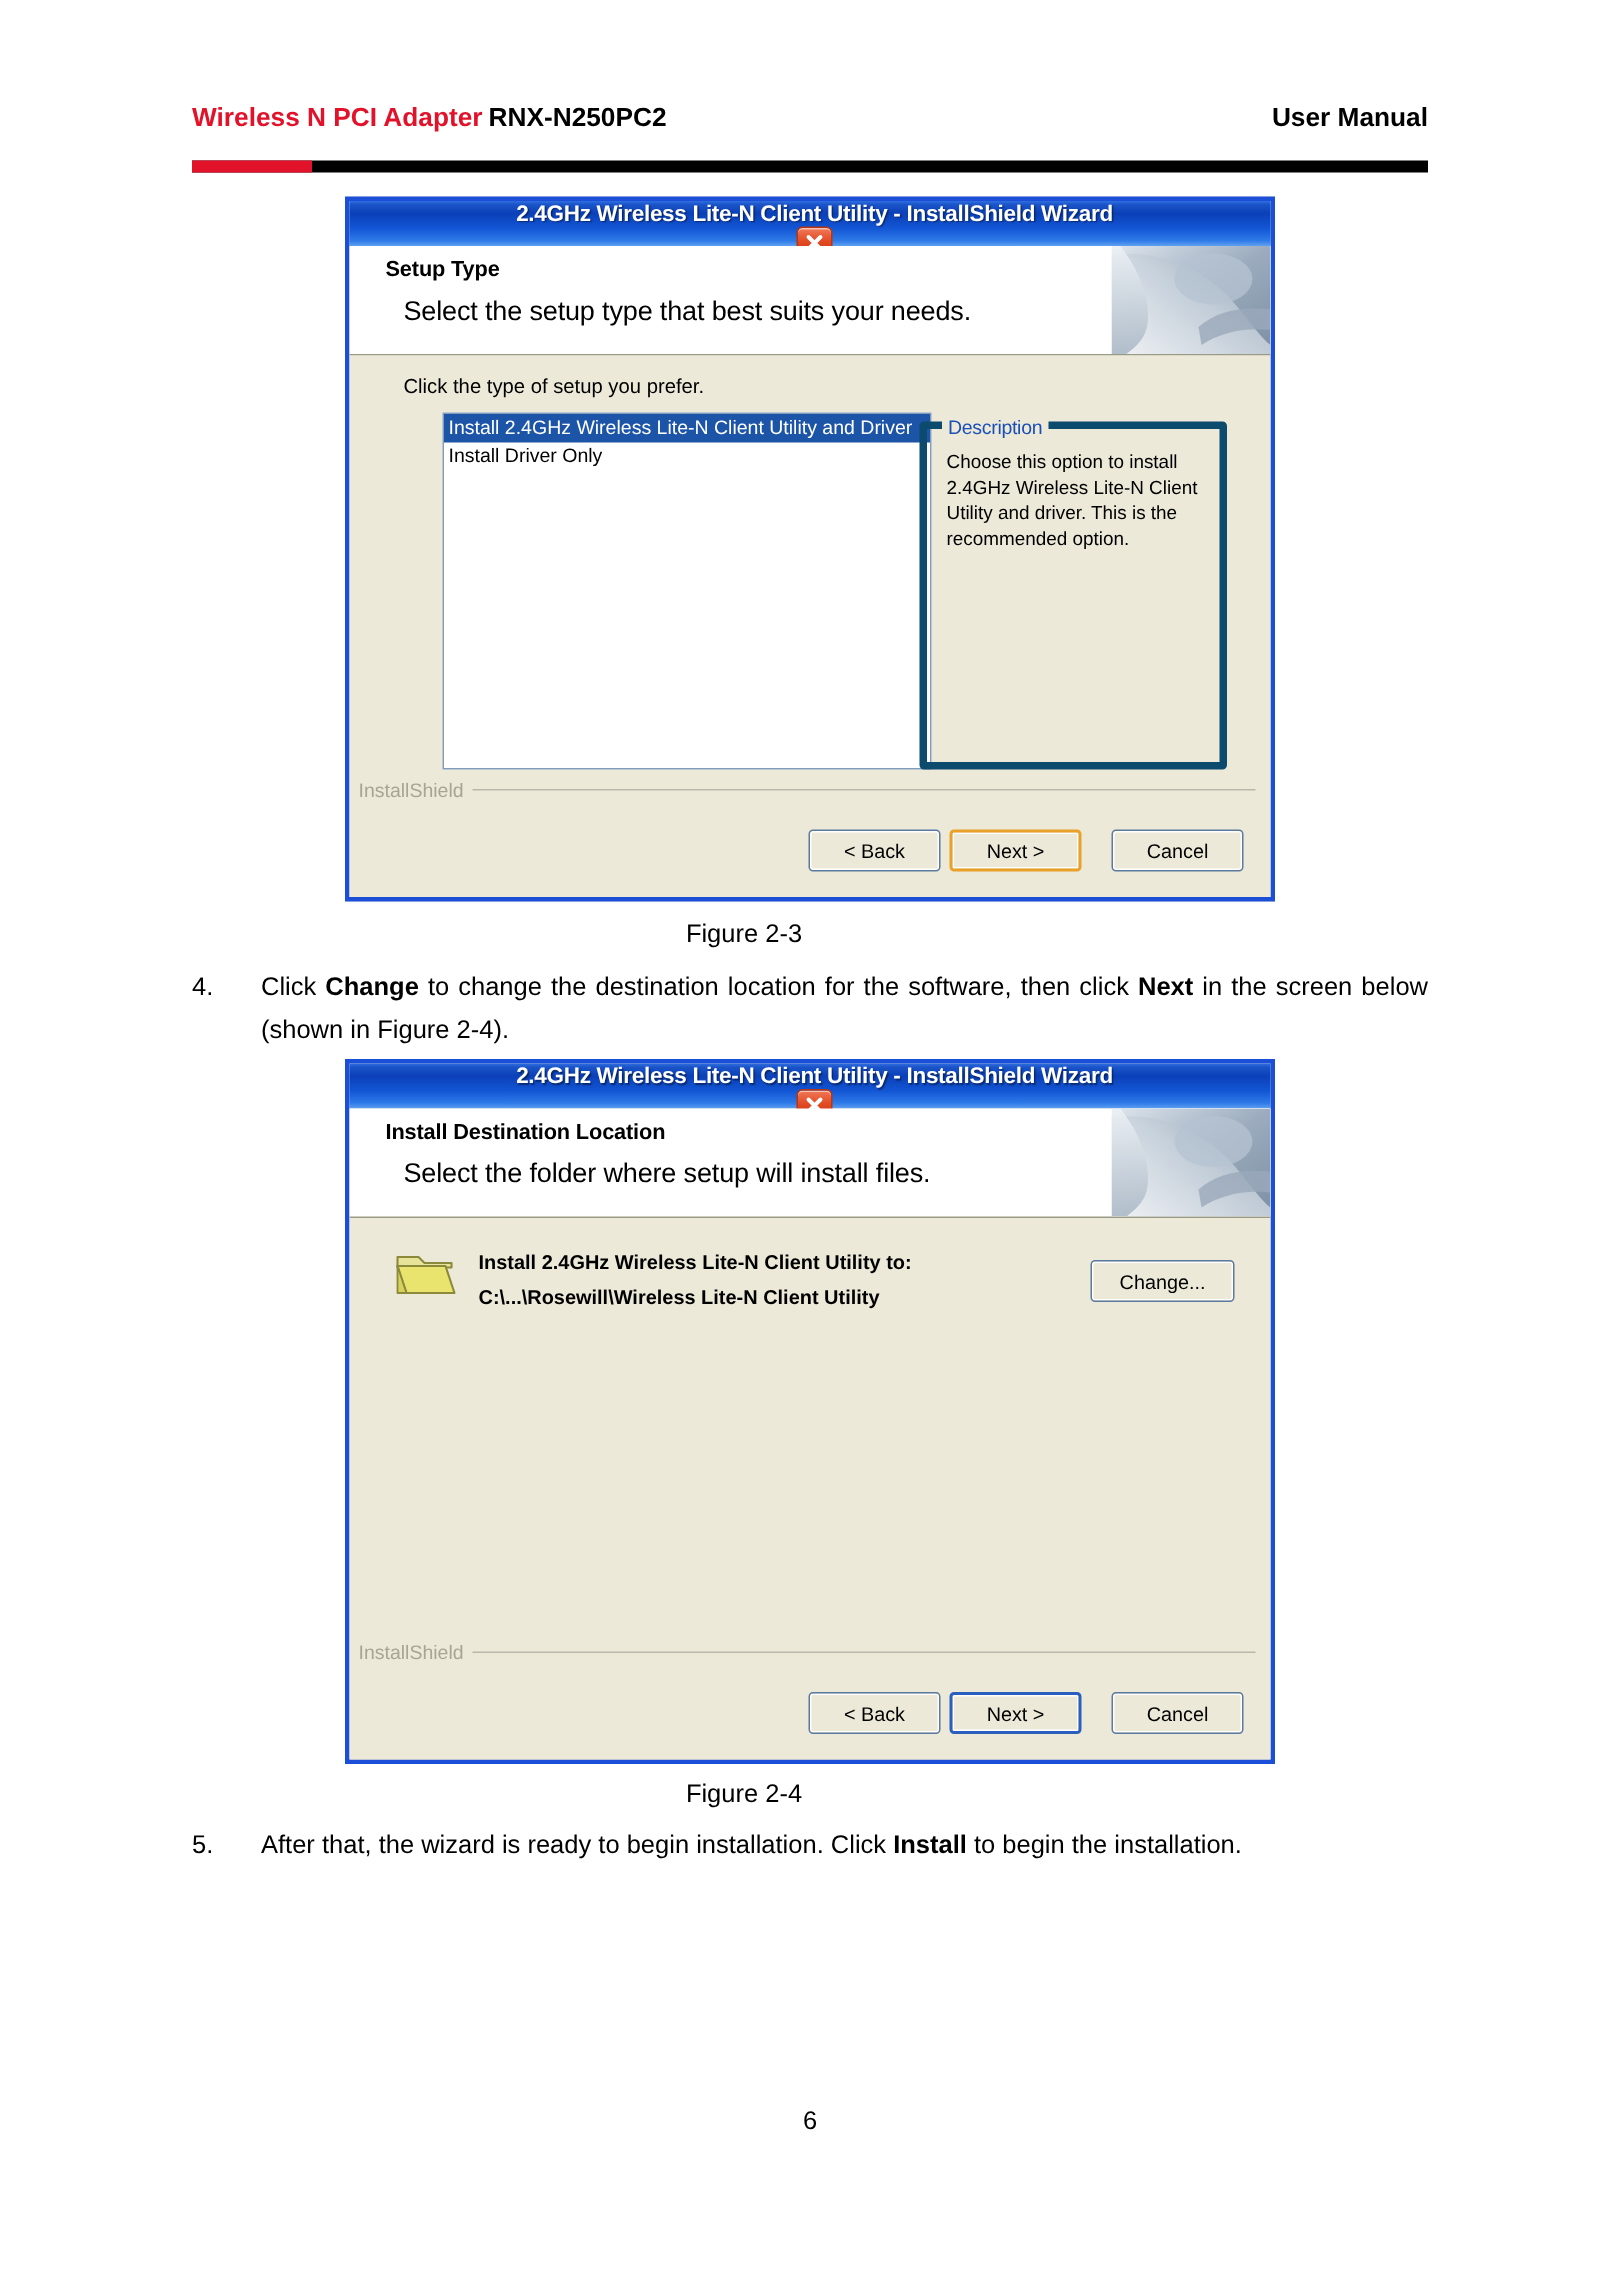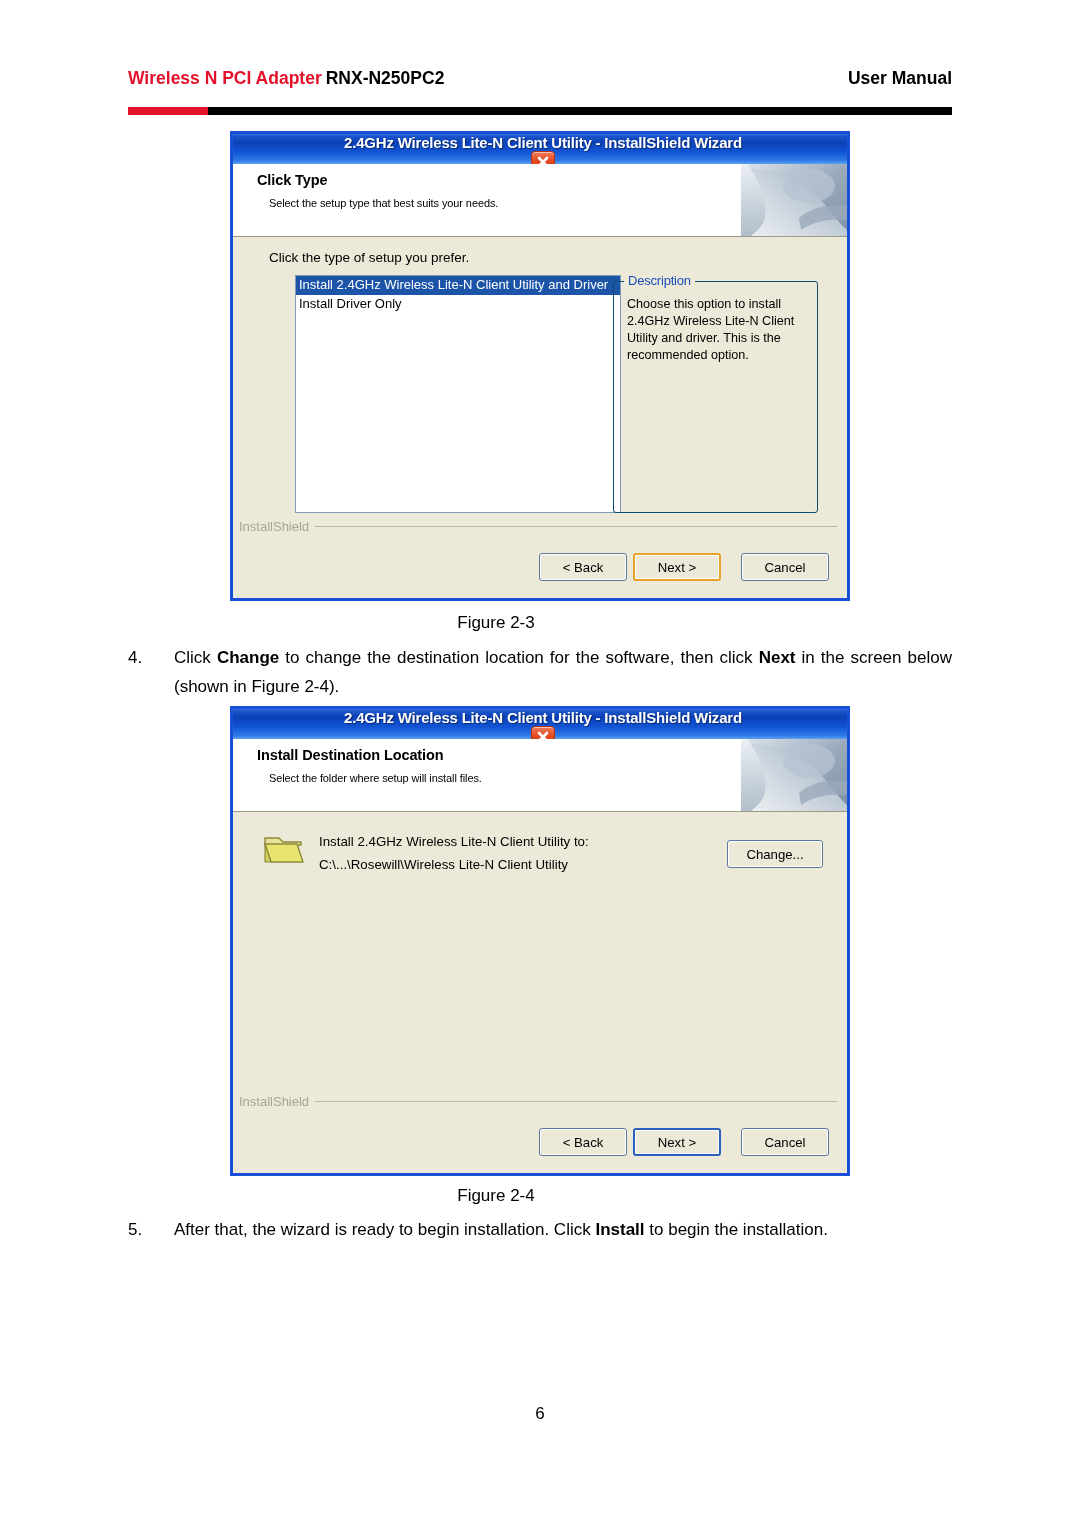--- a/index.html
+++ b/index.html
@@ -116,21 +116,21 @@
     top: 8px;
     font-size: 14.5px;
     font-weight: bold;
     color: #000;
     letter-spacing: -0.1px;
   }
   .banner-sub {
     position: absolute;
     left: 36px;
     top: 33px;
-    font-size: 11px;
+    font-size: 18px;
     color: #000;
     letter-spacing: -0.1px;
   }
   .banner-art {
     position: absolute;
     right: 0;
     top: 0;
     width: 106px;
     height: 72px;
     overflow: hidden;
@@ -173,21 +173,21 @@
     background: #1c54a8;
     color: #ffffff;
   }
 
   .groupbox {
     position: absolute;
     left: 380px;
     top: 44px;
     width: 205px;
     height: 232px;
-    border: 1px solid #0c4a6e;
+    border: 5px solid #0c4a6e;
     border-radius: 3px;
     box-sizing: border-box;
   }
   .group-legend {
     position: absolute;
     left: 10px;
     top: -9px;
     background: #ece9d8;
     padding: 0 4px;
     font-size: 13px;
@@ -207,21 +207,21 @@
   
   .dest-row {
     position: absolute;
     left: 30px;
     top: 18px;
     right: 24px;
     display: flex;
     align-items: flex-start;
   }
   .folder-icon { width: 44px; flex: none; padding-top: 2px; }
-  .dest-texts { margin-left: 12px; flex: 1 1 auto; }
+  .dest-texts { margin-left: 12px; flex: 1 1 auto; font-weight: bold; }
   .dest-line {
     font-size: 13.3px;
     line-height: 23px;
     color: #000;
     white-space: nowrap;
   }
 
   
   .installshield-row {
     position: absolute;
@@ -335,21 +335,21 @@
   <div class="titlebar">
     <span class="titlebar-text">2.4GHz Wireless Lite-N Client Utility - InstallShield Wizard</span>
     <span class="close-btn">
       <svg width="14" height="14" viewBox="0 0 14 14" aria-hidden="true">
         <path d="M3 3 L11 11 M11 3 L3 11" stroke="#ffffff" stroke-width="2.6" stroke-linecap="round"></path>
       </svg>
     </span>
   </div>
 
   <div class="banner">
-    <div class="banner-title">Click Type</div>
+    <div class="banner-title">Setup Type</div>
     <div class="banner-sub">Select the setup type that best suits your needs.</div>
     <div class="banner-art">
       <svg width="106" height="72" viewBox="0 0 106 72" aria-hidden="true">
         <defs>
           <linearGradient id="bg1" x1="0" y1="0" x2="1" y2="1">
             <stop offset="0" stop-color="#dfe6ee"></stop>
             <stop offset="0.5" stop-color="#9cacbe"></stop>
             <stop offset="1" stop-color="#7d8fa4"></stop>
           </linearGradient>
           <linearGradient id="bg2" x1="0" y1="1" x2="1" y2="0">

